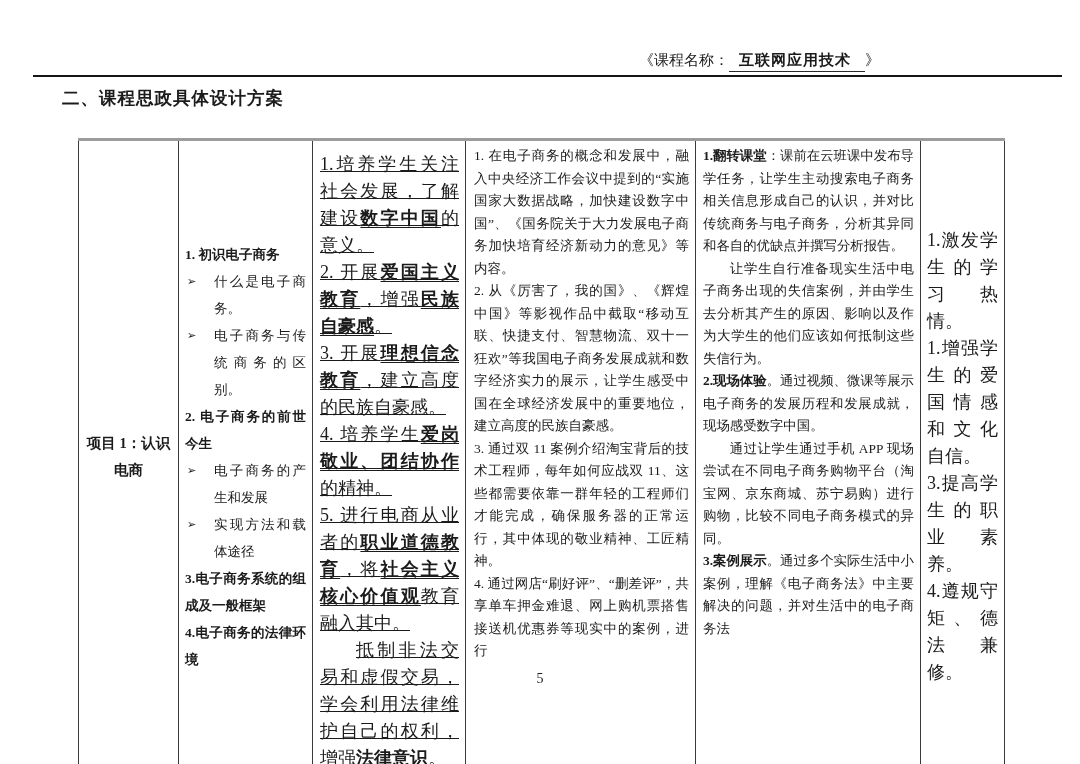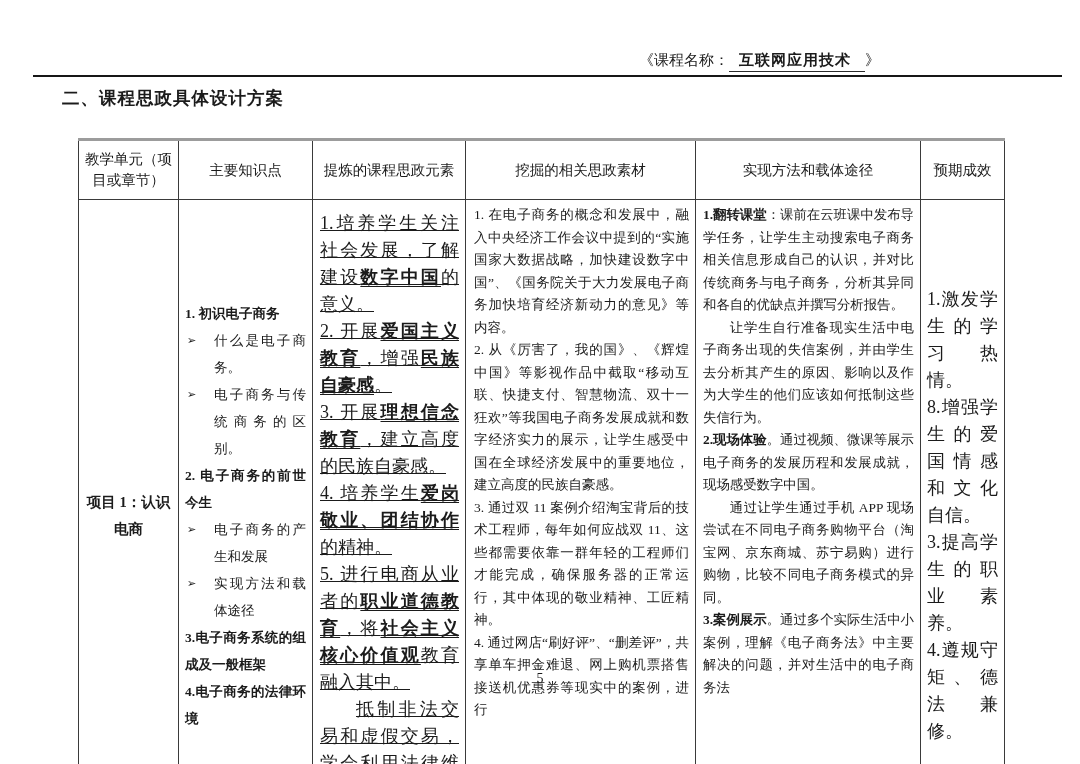--- a/index.html
+++ b/index.html
@@ -88,28 +88,20 @@
   <table class="doc-table">
     <colgroup>
       <col style="width:100px">
         <col style="width:134px">
         <col style="width:153px">
       <col style="width:230px">
         <col style="width:225px">
         <col style="width:84px">
     </colgroup>
     <tbody>
-        <tr>
-      <th>教学单元（项目或章节）</th>
-      <th>主要知识点</th>
-      <th>提炼的课程思政元素</th>
-      <th>挖掘的相关思政素材</th>
-      <th>实现方法和载体途径</th>
-      <th>预期成效</th>
-    </tr>
     <tr class="body-row">
       <td class="unit-cell">项目 1：认识电商</td>
       <td class="kp-cell">
             <div class="para plain"><span class="seg-b">1. 初识电子商务</span></div>
             <div class="para bullet"><span class="bullet-icon">➢</span><span>什么是电子商务。</span></div>
             <div class="para bullet"><span class="bullet-icon">➢</span><span>电子商务与传统商务的区别。</span></div>
             <div class="para plain"><span class="seg-b">2. 电子商务的前世今生</span></div>
             <div class="para bullet"><span class="bullet-icon">➢</span><span>电子商务的产生和发展</span></div>
             <div class="para bullet"><span class="bullet-icon">➢</span><span>实现方法和载体途径</span></div>
             <div class="para plain"><span class="seg-b">3.电子商务系统的组成及一般框架</span></div>
@@ -131,21 +123,21 @@
           </td>
       <td class="methods-cell">
             <div class="para plain"><span class="seg-b">1.翻转课堂</span><span>：课前在云班课中发布导学任务，让学生主动搜索电子商务相关信息形成自己的认识，并对比传统商务与电子商务，分析其异同和各自的优缺点并撰写分析报告。</span></div>
             <div class="para indent"><span>让学生自行准备现实生活中电子商务出现的失信案例，并由学生去分析其产生的原因、影响以及作为大学生的他们应该如何抵制这些失信行为。</span></div>
             <div class="para plain"><span class="seg-b">2.现场体验</span><span>。通过视频、微课等展示电子商务的发展历程和发展成就，现场感受数字中国。</span></div>
             <div class="para indent"><span>通过让学生通过手机 APP 现场尝试在不同电子商务购物平台（淘宝网、京东商城、苏宁易购）进行购物，比较不同电子商务模式的异同。</span></div>
             <div class="para plain"><span class="seg-b">3.案例展示</span><span>。通过多个实际生活中小案例，理解《电子商务法》中主要解决的问题，并对生活中的电子商务法</span></div>
           </td>
       <td class="outcomes-cell">
             <div class="para plain"><span>1.激发学生的学习热情。</span></div>
-            <div class="para plain"><span>8.增强学生的爱国情感和文化自信。</span></div>
+            <div class="para plain"><span>1.增强学生的爱国情感和文化自信。</span></div>
             <div class="para plain"><span>3.提高学生的职业素养。</span></div>
             <div class="para plain"><span>4.遵规守矩、德法兼修。</span></div>
           </td>
     </tr>
   </tbody>
     </table>
 
   <div class="page-number">5</div>
 
 </div>

